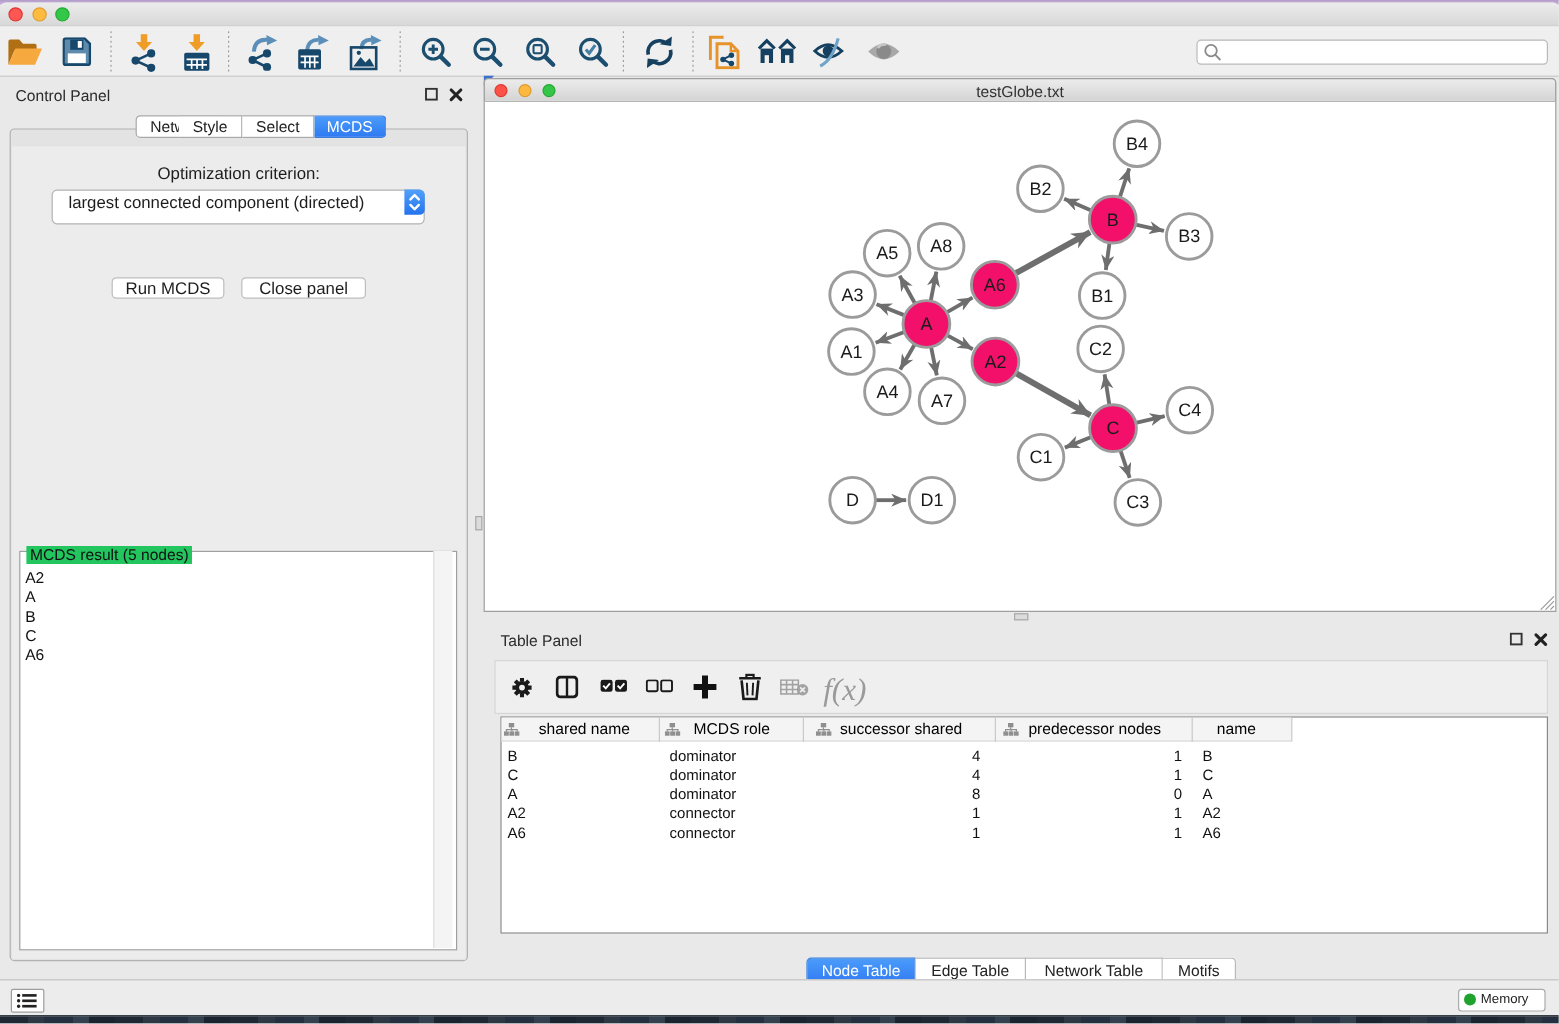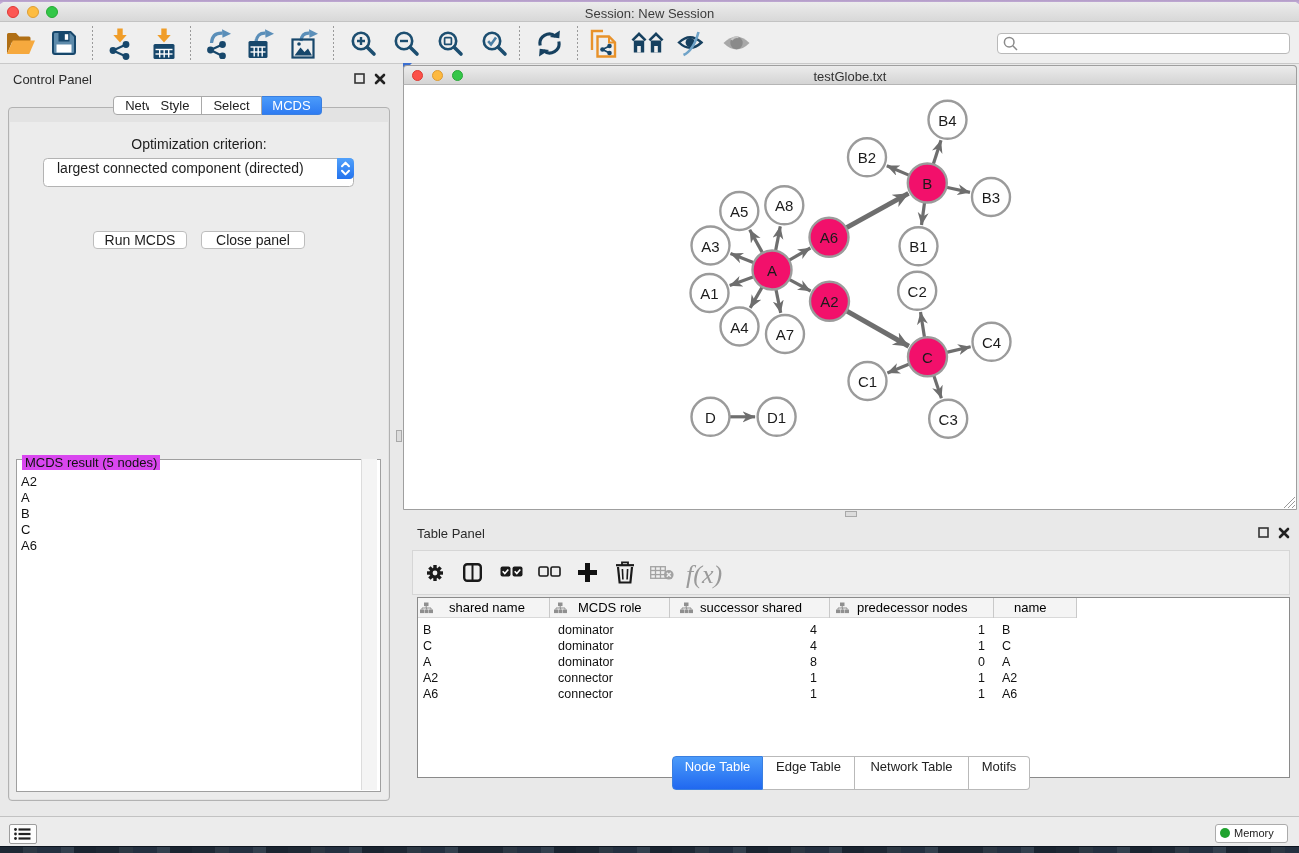--- a/index.html
+++ b/index.html
@@ -21,56 +21,55 @@
 
 #cp-title{left:13px;top:72px;font-size:13px;color:#2b2b2b;}
 #cp-outer{left:8px;top:107px;width:382px;height:694px;background:#e3e3e3;border:1px solid #b2b2b2;border-radius:4px;}
 #cp-inner{left:10px;top:122px;width:378px;height:677px;background:#ececec;}
 .cptab{top:96px;height:19px;background:#fff;border:1px solid #a9a9a9;font-size:13px;color:#222;text-align:center;line-height:18px;}
 #opt-label{left:10px;top:136px;width:378px;text-align:center;font-size:14px;color:#1d1d1d;}
 #dropdown{left:43px;top:158px;width:311px;height:29px;background:#fff;border:1px solid #b3b3b3;border-radius:4.5px;font-size:14px;color:#1d1d1d;line-height:19px;padding-left:13px;}
 #dd-step{left:337px;top:158px;width:17px;height:21px;background:linear-gradient(#51a1fb,#2473ee);border-radius:0 4.5px 4.5px 0;}
 .cpbtn{top:192px;height:18px;background:#fff;border:1px solid #bdbdbd;border-radius:4px;font-size:14px;color:#1d1d1d;text-align:center;line-height:16px;margin-top:39px;}
 #mcds-box{left:16px;top:459px;width:365px;height:333px;background:#fff;border:1px solid #9f9f9f;}
-#mcds-label{left:22px;top:455px;background:#d946ef;padding:0 3px;font-size:13px;color:#111;}
+#mcds-label{left:22px;top:455px;background:#22c55e;padding:0 3px;font-size:13px;color:#111;}
 #mcds-list{left:21px;top:474px;font-size:13px;color:#111;line-height:16px;}
 #mcds-sb{left:361px;top:459px;width:16px;height:331px;background:#f4f4f4;border-left:1px solid #dcdcdc;}
 
 #netwin{left:403px;top:65px;width:894px;height:445px;background:#fff;border:1px solid #9f9f9f;border-radius:4px 4px 0 0;}
 #nettitle{left:403px;top:65px;width:894px;height:20px;background:linear-gradient(#ececec,#d4d4d4);border:1px solid #9f9f9f;border-bottom:1px solid #b5b5b5;border-radius:4px 4px 0 0;}
 #netname{left:403px;top:69px;width:894px;text-align:center;font-size:13px;color:#333;}
 .ntl{border-radius:50%;width:11px;height:11px;top:70px;}
 
 #tp-title{left:417px;top:526px;font-size:13px;color:#2b2b2b;}
 #tp-toolbar{left:412px;top:550px;width:878px;height:45px;background:#efefef;border:1px solid #d6d6d6;}
 #tbl{left:417px;top:597px;width:873px;height:181px;background:#fff;border:1px solid #8a8a8a;}
 #tbl-head{left:418px;top:598px;width:658px;height:20px;background:#f4f4f4;border-bottom:1px solid #d9d9d9;}
 .th{top:598px;height:20px;font-size:13px;color:#000000;}
 .thsep{top:598px;width:1px;height:20px;background:#c9c9c9;}
 .td{font-size:12.5px;color:#111;}
 
-.btab{top:756px;height:34px;background:#fff;border:1px solid #b9b9b9;font-size:13px;color:#222;text-align:center;line-height:19px;}
+.btab{top:798px;height:34px;background:#fff;border:1px solid #b9b9b9;font-size:13px;color:#222;text-align:center;line-height:19px;}
 
 #statusbar{left:0;top:816px;width:1299px;height:30px;background:#ececec;border-top:1px solid #c2c2c2;}
 #listbtn{left:9px;top:824px;width:28px;height:20px;background:#fdfdfd;border:1px solid #9d9d9d;border-radius:2px;}
 #memchip{left:1215px;top:824px;width:73px;height:19px;background:#fff;border:1px solid #ababab;border-radius:3px;font-size:11px;color:#222;}
 svg{display:block;}
 .sm{width:13px;height:12px;}
 .icon{position:absolute;}
 </style>
 </head>
 <body>
 <div id="page">
   <div class="abs" id="desktop-top"></div>
   <div class="abs" id="appwin"></div>
   <div class="abs" id="titlebar"></div>
   <div class="abs tl" style="left:7px;background:#fc5753;border:1px solid #df3835;"></div>
   <div class="abs tl" style="left:26.5px;background:#fdbc40;border:1px solid #de9e33;"></div>
   <div class="abs tl" style="left:46px;background:#33c748;border:1px solid #27aa35;"></div>
-  <div class="abs" id="apptitle">Session: New Session</div>
   <div class="abs" id="toolbar"></div>
   <div class="abs tsep" style="left:92px;"></div>
   <div class="abs tsep" style="left:190px;"></div>
   <div class="abs tsep" style="left:333px;"></div>
   <div class="abs tsep" style="left:519px;"></div>
   <div class="abs tsep" style="left:577px;"></div>
   <div class="abs" id="searchbox"></div>
   <svg class="icon" style="left:5px;top:30px;" width="32" height="26" viewBox="0 0 32 26">
     <path d="M2 24 L2 4.5 Q2 3 3.5 3 L11 3 L14.2 6.5 L24 6.5 Q25.5 6.5 25.5 8 L25.5 12 L7 12 L2 24 Z" fill="#b06f15"></path>
     <path d="M2 24 L7.8 10.5 L30 10.5 L24.2 24 Z" fill="#f6a93e"></path>

